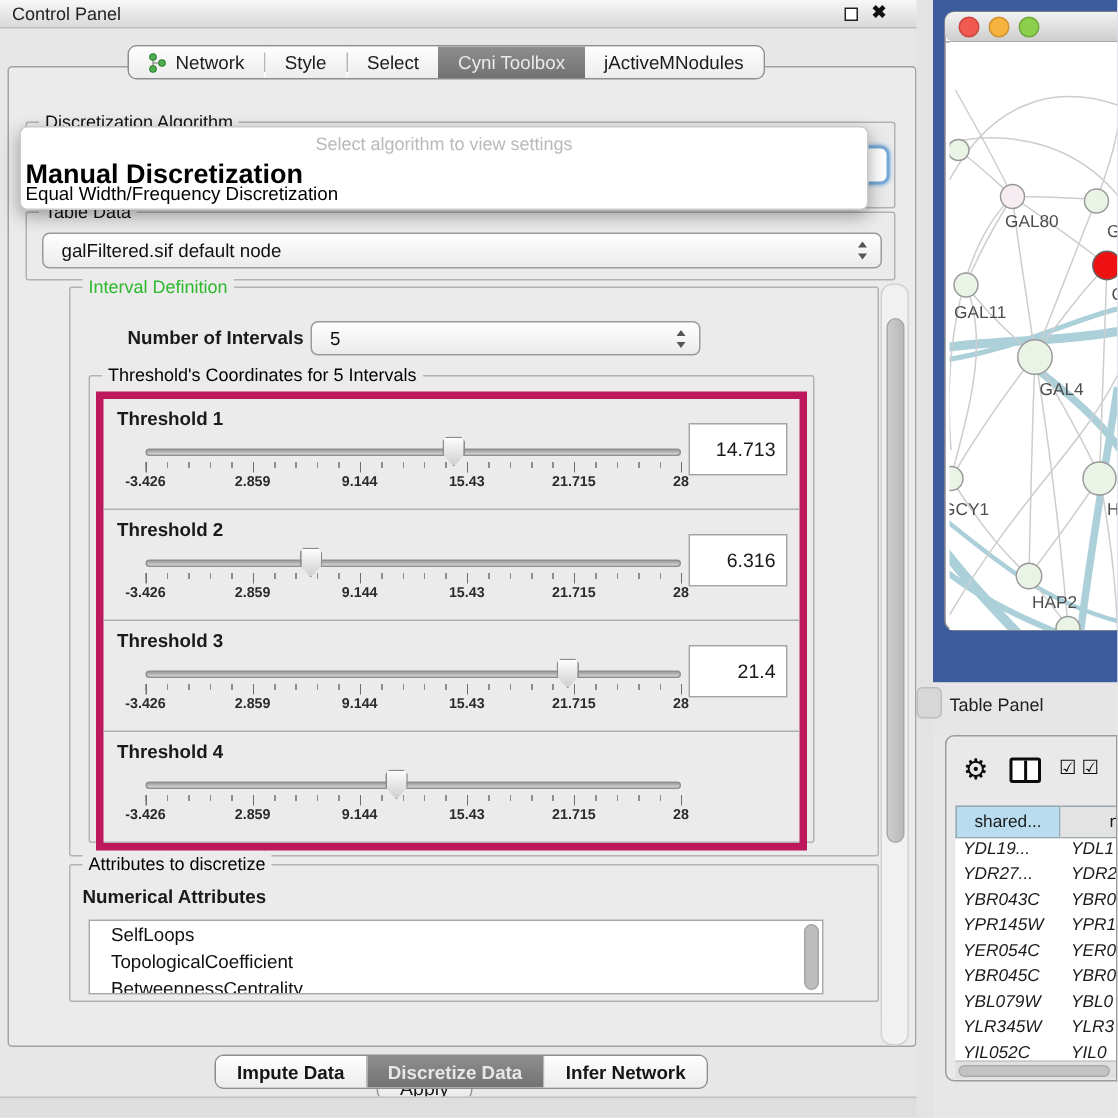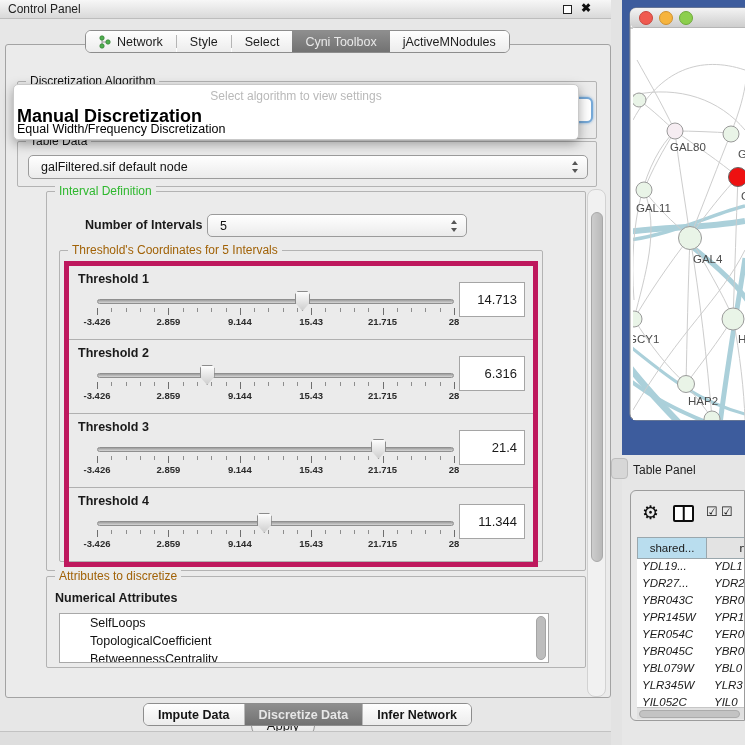--- a/index.html
+++ b/index.html
@@ -19,21 +19,21 @@
 .top-tab.selected { background:linear-gradient(#8e8e8e,#727272); color:#e9e9e9; }
 .tab-sep { width:1px; background:#b5b5b5; margin:4px 0; }
 .net-icon { width:12px; height:14px; margin-right:6px; }
 
 
 .main-panel { left:5px; top:44px; width:606px; height:654px; background:#ebebeb; border:1px solid #a3a3a3; border-radius:3px; }
 
 .groupbox { position:absolute; border:1px solid #b3b3b3; border-radius:2px; }
 .group-label { position:absolute; top:-8px; left:8px; background:#ebebeb; padding:0 4px; font-size:12px; white-space:nowrap; }
 .green-lbl { color:#2eb82e; }
-.blue-lbl { color:#a16207; }
+.blue-lbl { color:#000000; }
 .black-lbl { color:#111; }
 
 
 .combo-focused { left:21px; top:52px; width:566px; height:26px; background:#fff; border:2px solid #76a9d8; box-shadow:0 0 3px #76a9d8; border-radius:6px; }
 
 
 .popup { left:7px; top:39px; width:566px; height:56px; background:#fff; border:1px solid #c9c9c9; border-radius:5px; box-shadow:0 4px 12px rgba(0,0,0,.35); z-index:10; }
 .popup .hint { top:4px; left:0; width:100%; text-align:center; color:#b9b9b9; font-size:12px; }
 .popup .opt1 { top:21px; left:3px; font-size:18px; font-weight:bold; color:#000; }
 .popup .opt2 { top:37px; left:3px; font-size:12.5px; color:#000; }
@@ -57,21 +57,21 @@
 .thumb { position:absolute; top:25px; width:15px; height:20px; margin-left:-8px; background:linear-gradient(#fdfdfd,#cfcfcf); border:1px solid #8b8b8b; clip-path:polygon(18% 0,82% 0,100% 16%,100% 58%,50% 100%,0 58%,0 16%); }
 .ticks-minor { position:absolute; left:0; top:42px; width:358px; height:4px;
   background-image:repeating-linear-gradient(to right,#8d8d8d 0 1px,transparent 1px 14.28px); }
 .ticks-major { position:absolute; left:0; top:42px; width:358px; height:7px;
   background-image:repeating-linear-gradient(to right,#6e6e6e 0 1px,transparent 1px 71.4px); }
 .scale-lbl { position:absolute; top:50px; transform:translateX(-50%); font-size:9.5px; font-weight:bold; color:#2b2b2b; white-space:nowrap; }
 .thr-value { position:absolute; right:8px; top:16px; width:66px; height:35px; background:#fff; border:1px solid #a5a5a5; font-size:13px; text-align:right; line-height:33px; padding-right:7px; }
 
 
 .attr-list { position:absolute; background:#fff; border:1px solid #a8a8a8; overflow:hidden; }
-.attr-item { font-size:12.5px; color:#111; padding:2px 0 2px 30px; height:18px; }
+.attr-item { font-size:12.5px; color:#111; padding:2px 0 2px 14px; height:18px; }
 .list-vthumb { position:absolute; right:2px; top:2px; width:10px; height:44px; background:#bdbdbd; border:1px solid #a5a5a5; border-radius:5px; }
 
 
 .apply-btn { left:245px; top:670px; width:64px; height:22px; background:linear-gradient(#ffffff,#e2e2e2); border:1px solid #979797; border-radius:11px; font-size:13px; text-align:center; line-height:20px; }
 
 
 .bottom-tabs { left:143px; top:703px; height:23px; display:flex; background:#fdfdfd; border:1px solid #8d8d8d; border-radius:6px; overflow:hidden; z-index:4; }
 .bottom-tab { display:flex; align-items:center; padding:0 14px; font-size:12.5px; font-weight:bold; color:#151515; background:linear-gradient(#fefefe,#ececec); white-space:nowrap; border-right:1px solid #b9b9b9; }
 .bottom-tab:last-child { border-right:none; }
 .bottom-tab.selected { background:linear-gradient(#8e8e8e,#727272); color:#e7e7e7;align-items:center; }
@@ -230,21 +230,20 @@
             <div class="thumb" style="left: 47%;"></div>
             <div class="ticks-minor"></div>
             <div class="ticks-major"></div>
             <span class="scale-lbl" style="left:0%">-3.426</span>
             <span class="scale-lbl" style="left:20%">2.859</span>
             <span class="scale-lbl" style="left:40%">9.144</span>
             <span class="scale-lbl" style="left:60%">15.43</span>
             <span class="scale-lbl" style="left:80%">21.715</span>
             <span class="scale-lbl" style="left:100%">28</span>
           </div>
-          <div class="thr-value">11.344</div>
         </div>
 
       </div>
     </div>
   </div>
 
   <div class="groupbox" style="left:40px; top:531px; width:540px; height:92px;">
     <span class="group-label blue-lbl">Attributes to discretize</span>
     <div class="abs" style="left:8px; top:14px; font-size:12.5px; font-weight:bold;">Numerical Attributes</div>
     <div class="attr-list" style="left:12px; top:36px; width:490px; height:50px;">

